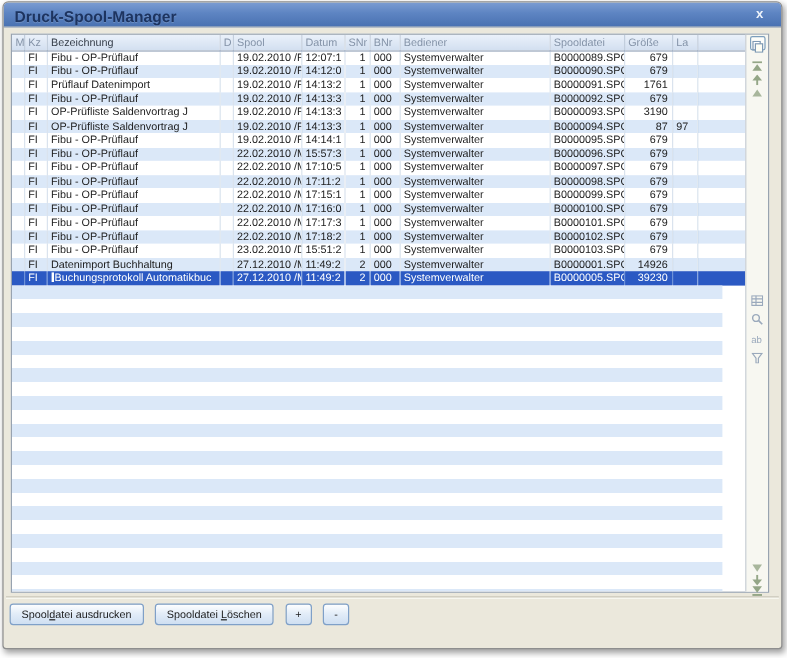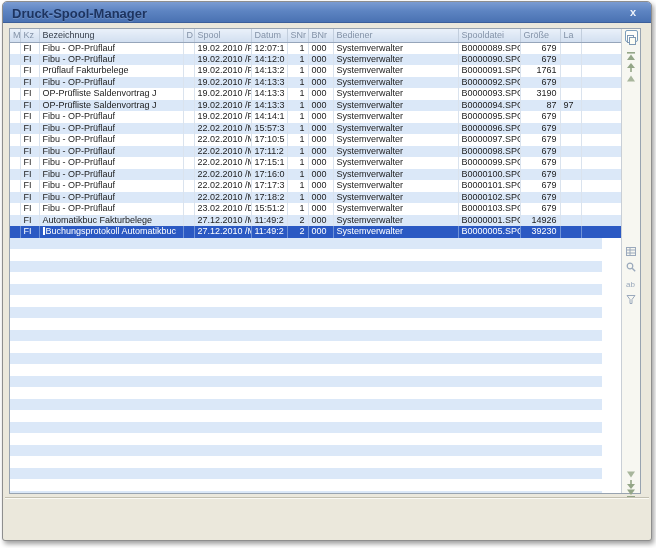--- a/index.html
+++ b/index.html
@@ -165,21 +165,21 @@
     <td>000</td>
     <td>Systemverwalter</td>
     <td>B0000090.SPO</td>
     <td class="num">679</td>
     <td></td>
     <td></td>
   </tr>
             <tr class="odd">
     <td></td>
     <td>FI</td>
-    <td>Prüflauf Fakturbelege</td>
+    <td>Prüflauf Datenimport</td>
     <td></td>
     <td>19.02.2010 /Fr</td>
     <td>14:13:2</td>
     <td class="num">1</td>
     <td>000</td>
     <td>Systemverwalter</td>
     <td>B0000091.SPO</td>
     <td class="num">1761</td>
     <td></td>
     <td></td>
@@ -360,21 +360,21 @@
     <td>000</td>
     <td>Systemverwalter</td>
     <td>B0000103.SPO</td>
     <td class="num">679</td>
     <td></td>
     <td></td>
   </tr>
             <tr class="even">
     <td></td>
     <td>FI</td>
-    <td>Automatikbuc Fakturbelege</td>
+    <td>Datenimport Buchhaltung</td>
     <td></td>
     <td>27.12.2010 /Mo</td>
     <td>11:49:2</td>
     <td class="num">2</td>
     <td>000</td>
     <td>Systemverwalter</td>
     <td>B0000001.SPO</td>
     <td class="num">14926</td>
     <td></td>
     <td></td>
@@ -464,14 +464,20 @@
         <svg width="10" height="9" viewBox="0 0 10 9">
             <polygon points="5,6 9,0.5 1,0.5" fill="#94a687"></polygon>
             <rect x="1" y="7" width="8" height="1.6" fill="#94a687"></rect>
           </svg>
       </div>
     </div>
   </div>
 
   <div class="groove"></div>
 
+  <div class="btnrow">
+    <span class="btn"><span>Spool</span><span class="u">d</span><span>atei ausdrucken</span></span>
+    <span class="btn"><span>Spooldatei </span><span class="u">L</span><span>öschen</span></span>
+    <span class="btn small">+</span>
+    <span class="btn small">-</span>
+  </div>
 
 </div>
 
 </body></html>

